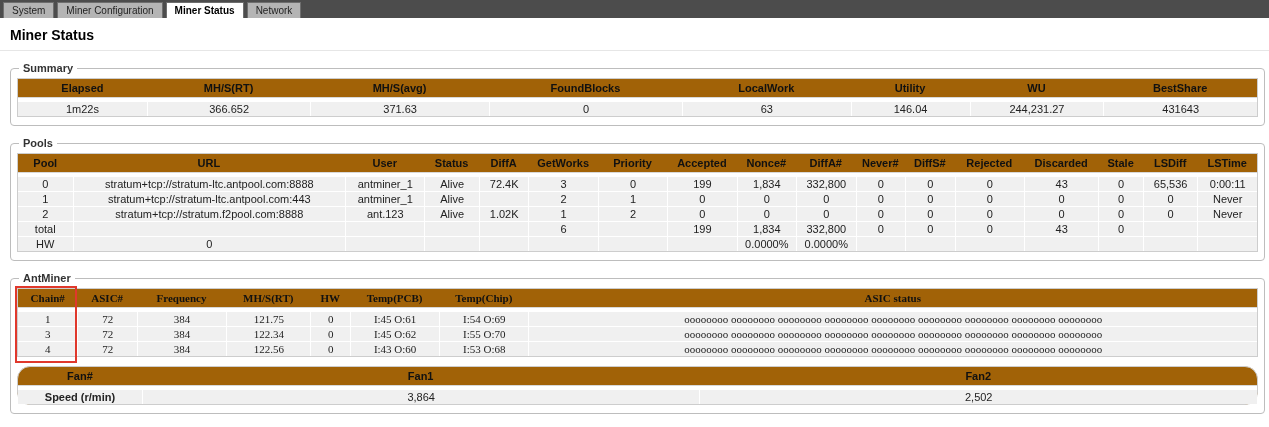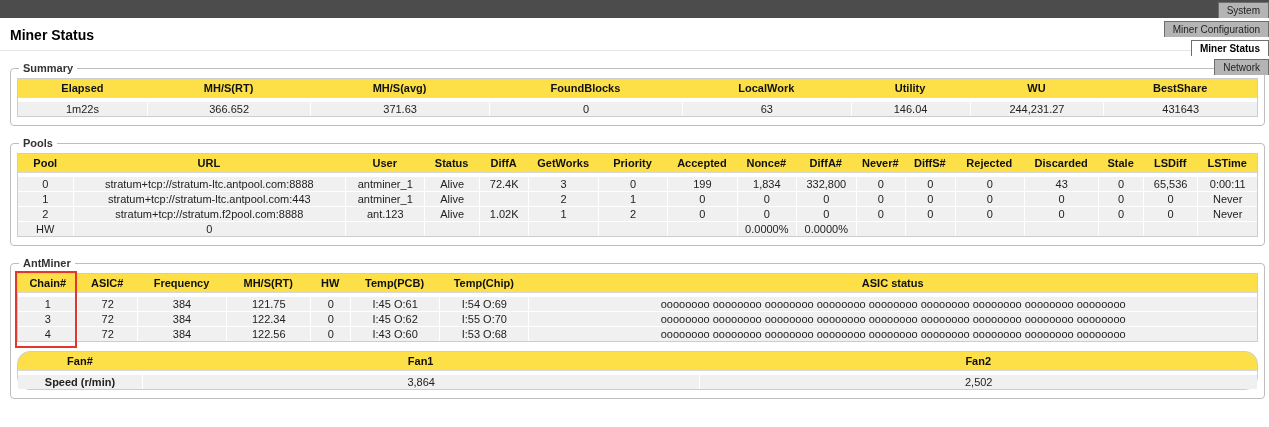--- a/index.html
+++ b/index.html
@@ -12,21 +12,20 @@
   }
 
   
   .tabbar {
     background: #4c4c4c;
     height: 18px;
     display: flex;
     align-items: flex-end;
     gap: 3px;
     padding: 2px 0 0 3px;
-    flex-direction: column;
   }
   .tab {
     background: #b4b4b4;
     border: 1px solid #6e6e6e;
     border-bottom: none;
     color: #1f1f1f;
     font-size: 10px;
     padding: 2px 8px 2px 8px;
     cursor: pointer;
     white-space: nowrap;
@@ -65,21 +64,21 @@
     margin-left: 2px;
   }
 
   
   table {
     width: 100%;
     border-collapse: separate;
     border-spacing: 0;
     table-layout: fixed;
     border: 1px solid #cdcdcd;
-    background: #fde047;
+    background: #a16207;
     font-size: 11px;
   }
   th, td {
     padding: 1px 3px;
     text-align: center;
     white-space: nowrap;
     vertical-align: middle;
   }
   thead th {
     font-weight: bold;
@@ -137,21 +136,21 @@
 
   
   .t-fans { margin-top: 9px; border-radius: 13px; }
   .t-fans th:nth-child(1){width:10%}
   .t-fans th:nth-child(2){width:45%}
   .t-fans th:nth-child(3){width:45%}
   .t-fans td:first-child,
   .t-fans th:first-child { font-weight: bold; }
 
   
-  .box-anchor { position: relative; }
+  .box-anchor { position: relative; font-family: Liberation Serif, serif; }
   .annotation-box {
     position: absolute;
     left: -2px;
     top: -2px;
     width: 62px;
     height: 77px;
     border: 2px solid #e0382c;
     pointer-events: none;
   }
 </style>
@@ -272,20 +271,39 @@
           <td>0</td>
           <td>0</td>
           <td>0</td>
           <td>0</td>
           <td>0</td>
           <td>0</td>
           <td>0</td>
           <td>0</td>
           <td>0</td>
           <td>Never</td>
+        </tr>
+        <tr>
+          <td>total</td>
+          <td></td>
+          <td></td>
+          <td></td>
+          <td></td>
+          <td>6</td>
+          <td></td>
+          <td>199</td>
+          <td>1,834</td>
+          <td>332,800</td>
+          <td>0</td>
+          <td>0</td>
+          <td>0</td>
+          <td>43</td>
+          <td>0</td>
+          <td></td>
+          <td></td>
         </tr>
         <tr>
           <td>HW</td>
           <td>0</td>
           <td></td>
           <td></td>
           <td></td>
           <td></td>
           <td></td>
           <td></td>

